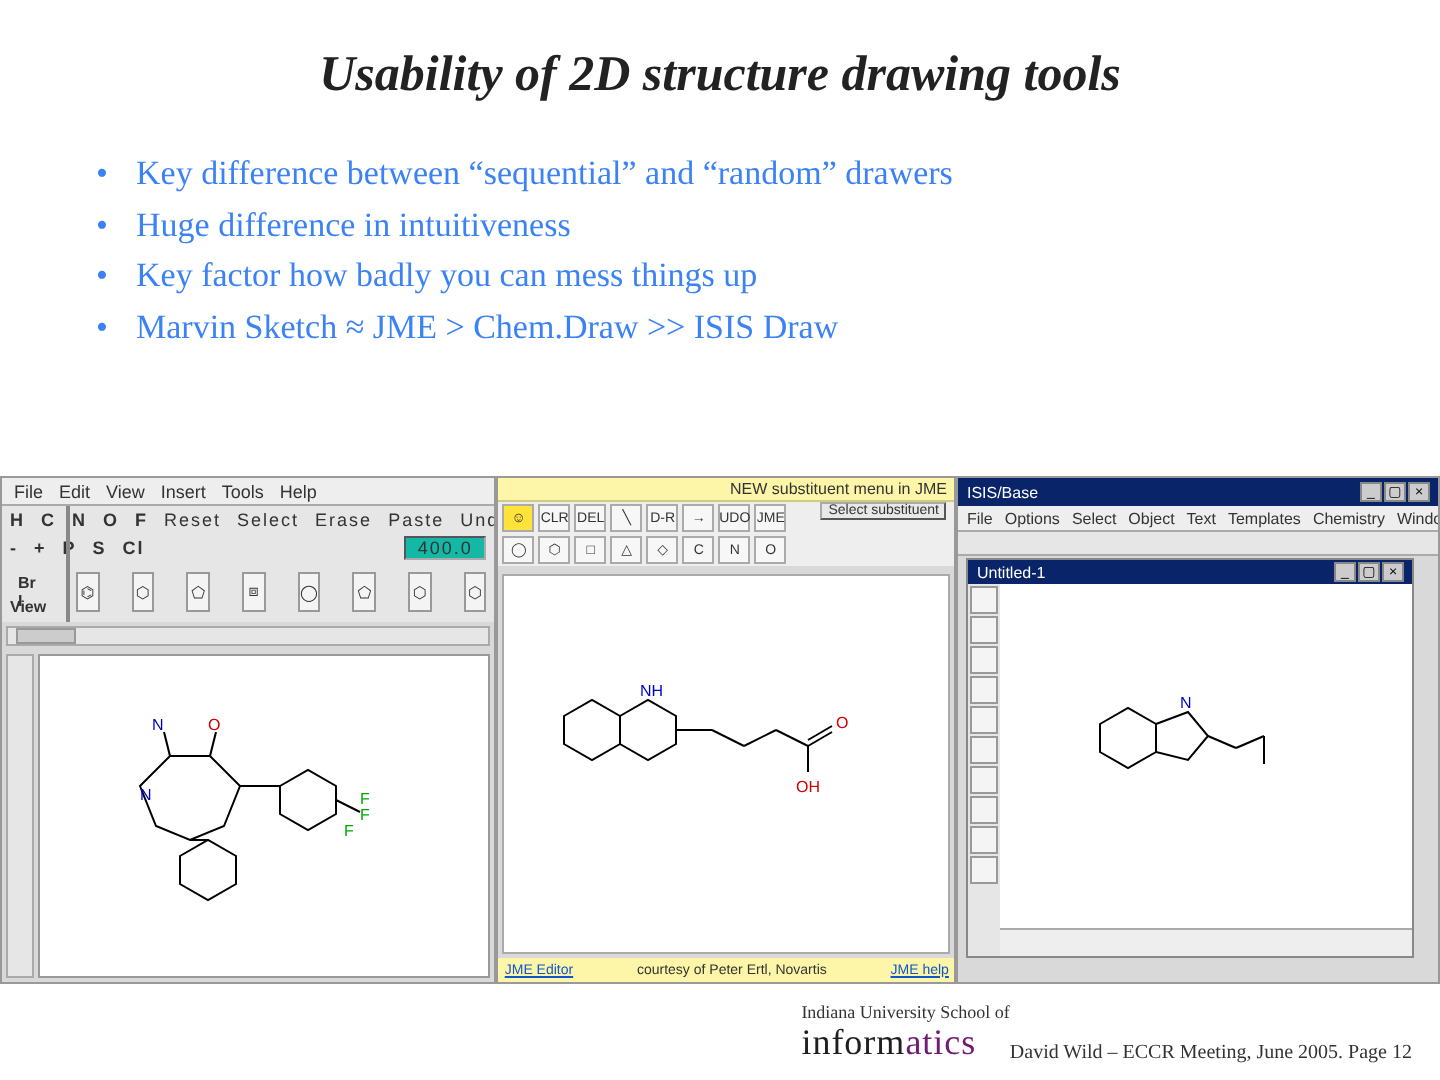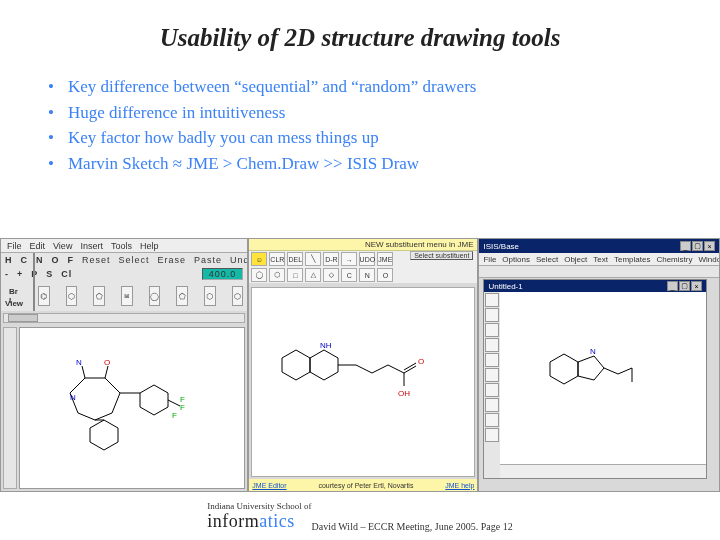--- a/index.html
+++ b/index.html
@@ -87,31 +87,31 @@
   .shot-c .ltool .tb { width: 14px; height: 14px; border: 1px solid #999; background: #f4f4f4; }
   .shot-c .canvas { position: absolute; left: 16px; right: 0; top: 12px; bottom: 14px; background: #fff; }
   .shot-c .statusbar { position: absolute; left: 16px; right: 0; bottom: 0; height: 14px; background: #eee; border-top: 1px solid #aaa; }
   
   .mol { position: absolute; }
   footer {
     position: absolute;
     left: 0; right: 0; bottom: 0;
     height: 46px;
     display: flex;
-    justify-content: center;
+    justify-content: flex-end;
     align-items: flex-end;
     padding: 0 14px 8px 14px;
     background: #fff;
     font-family: Georgia, serif;
     font-size: 10px;
     color: #333;
   }
   .logo-block { display: flex; flex-direction: column; font-size: 9px; }
   .logo-word { font-family: Georgia, serif; font-size: 18px; letter-spacing: 0.5px; color: #1f1f1f; }
-  .logo-word .accent { color: #3b82f6; }
+  .logo-word .accent { color: #701a75; }
 </style>
 </head>
 <body>
 
 <div class="slide">
   <h1 class="title">Usability of 2D structure drawing tools</h1>
   <ul class="bullets">
     <li>Key difference between “sequential” and “random” drawers</li>
     <li>Huge difference in intuitiveness</li>
     <li>Key factor how badly you can mess things up</li>

